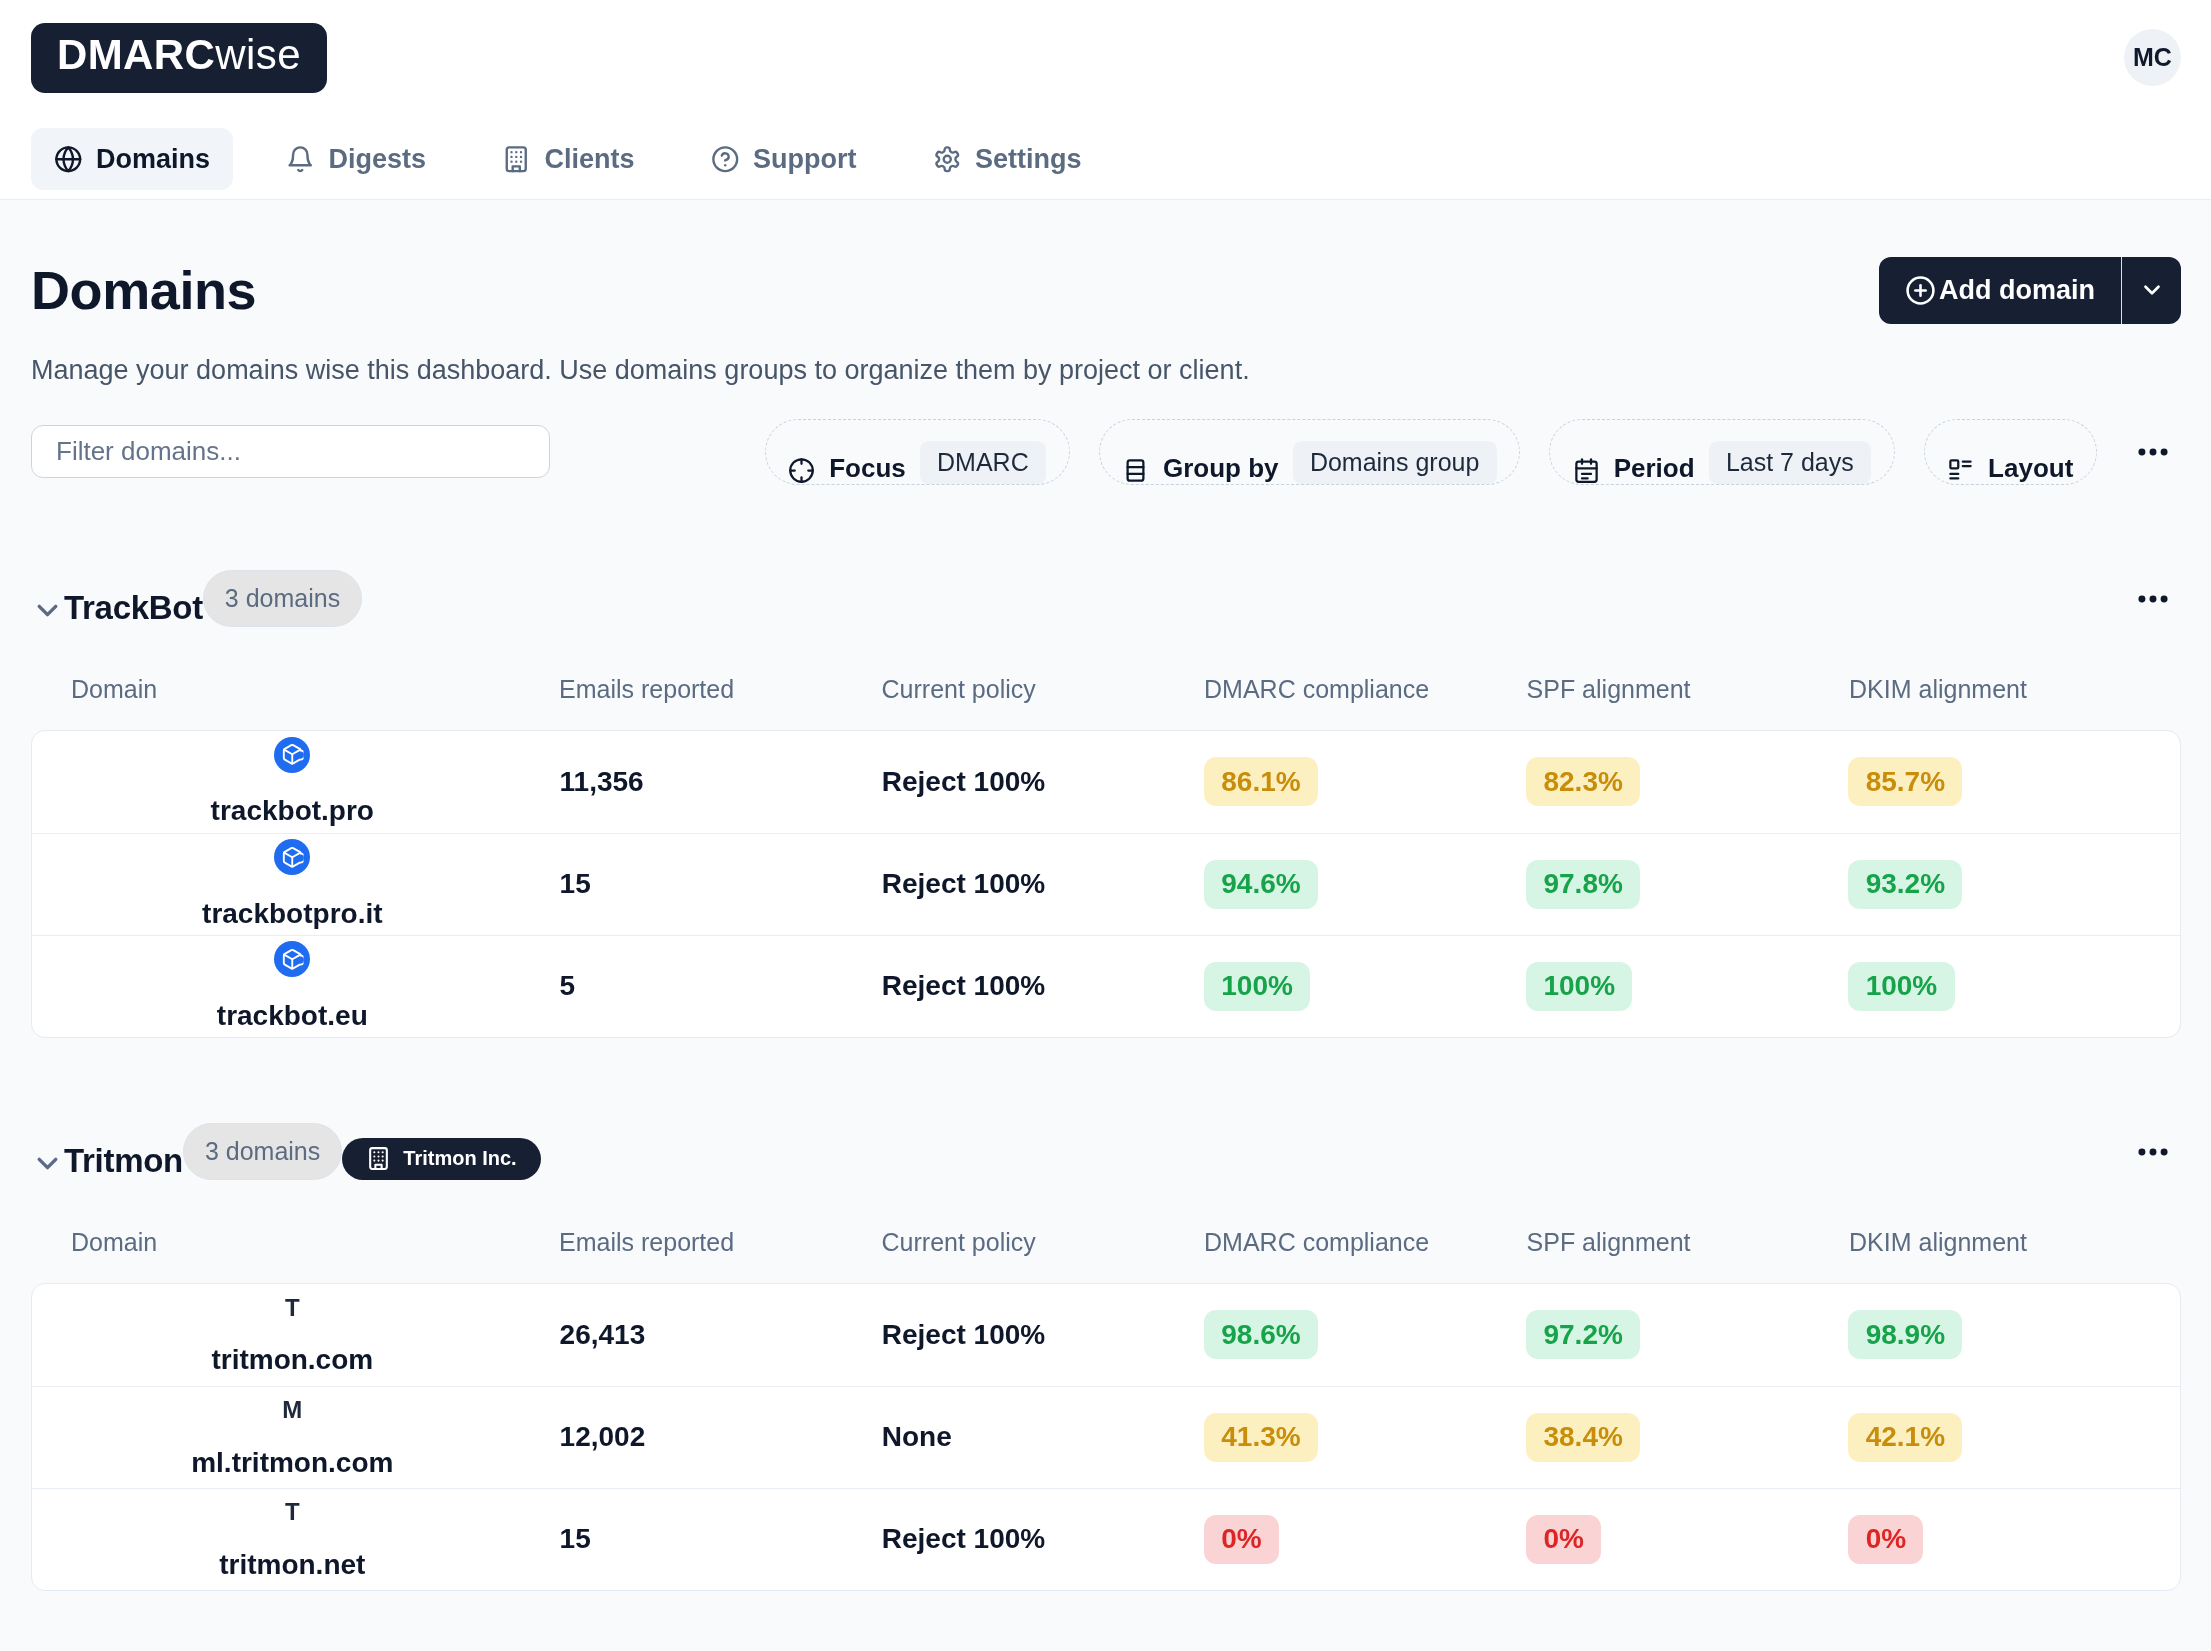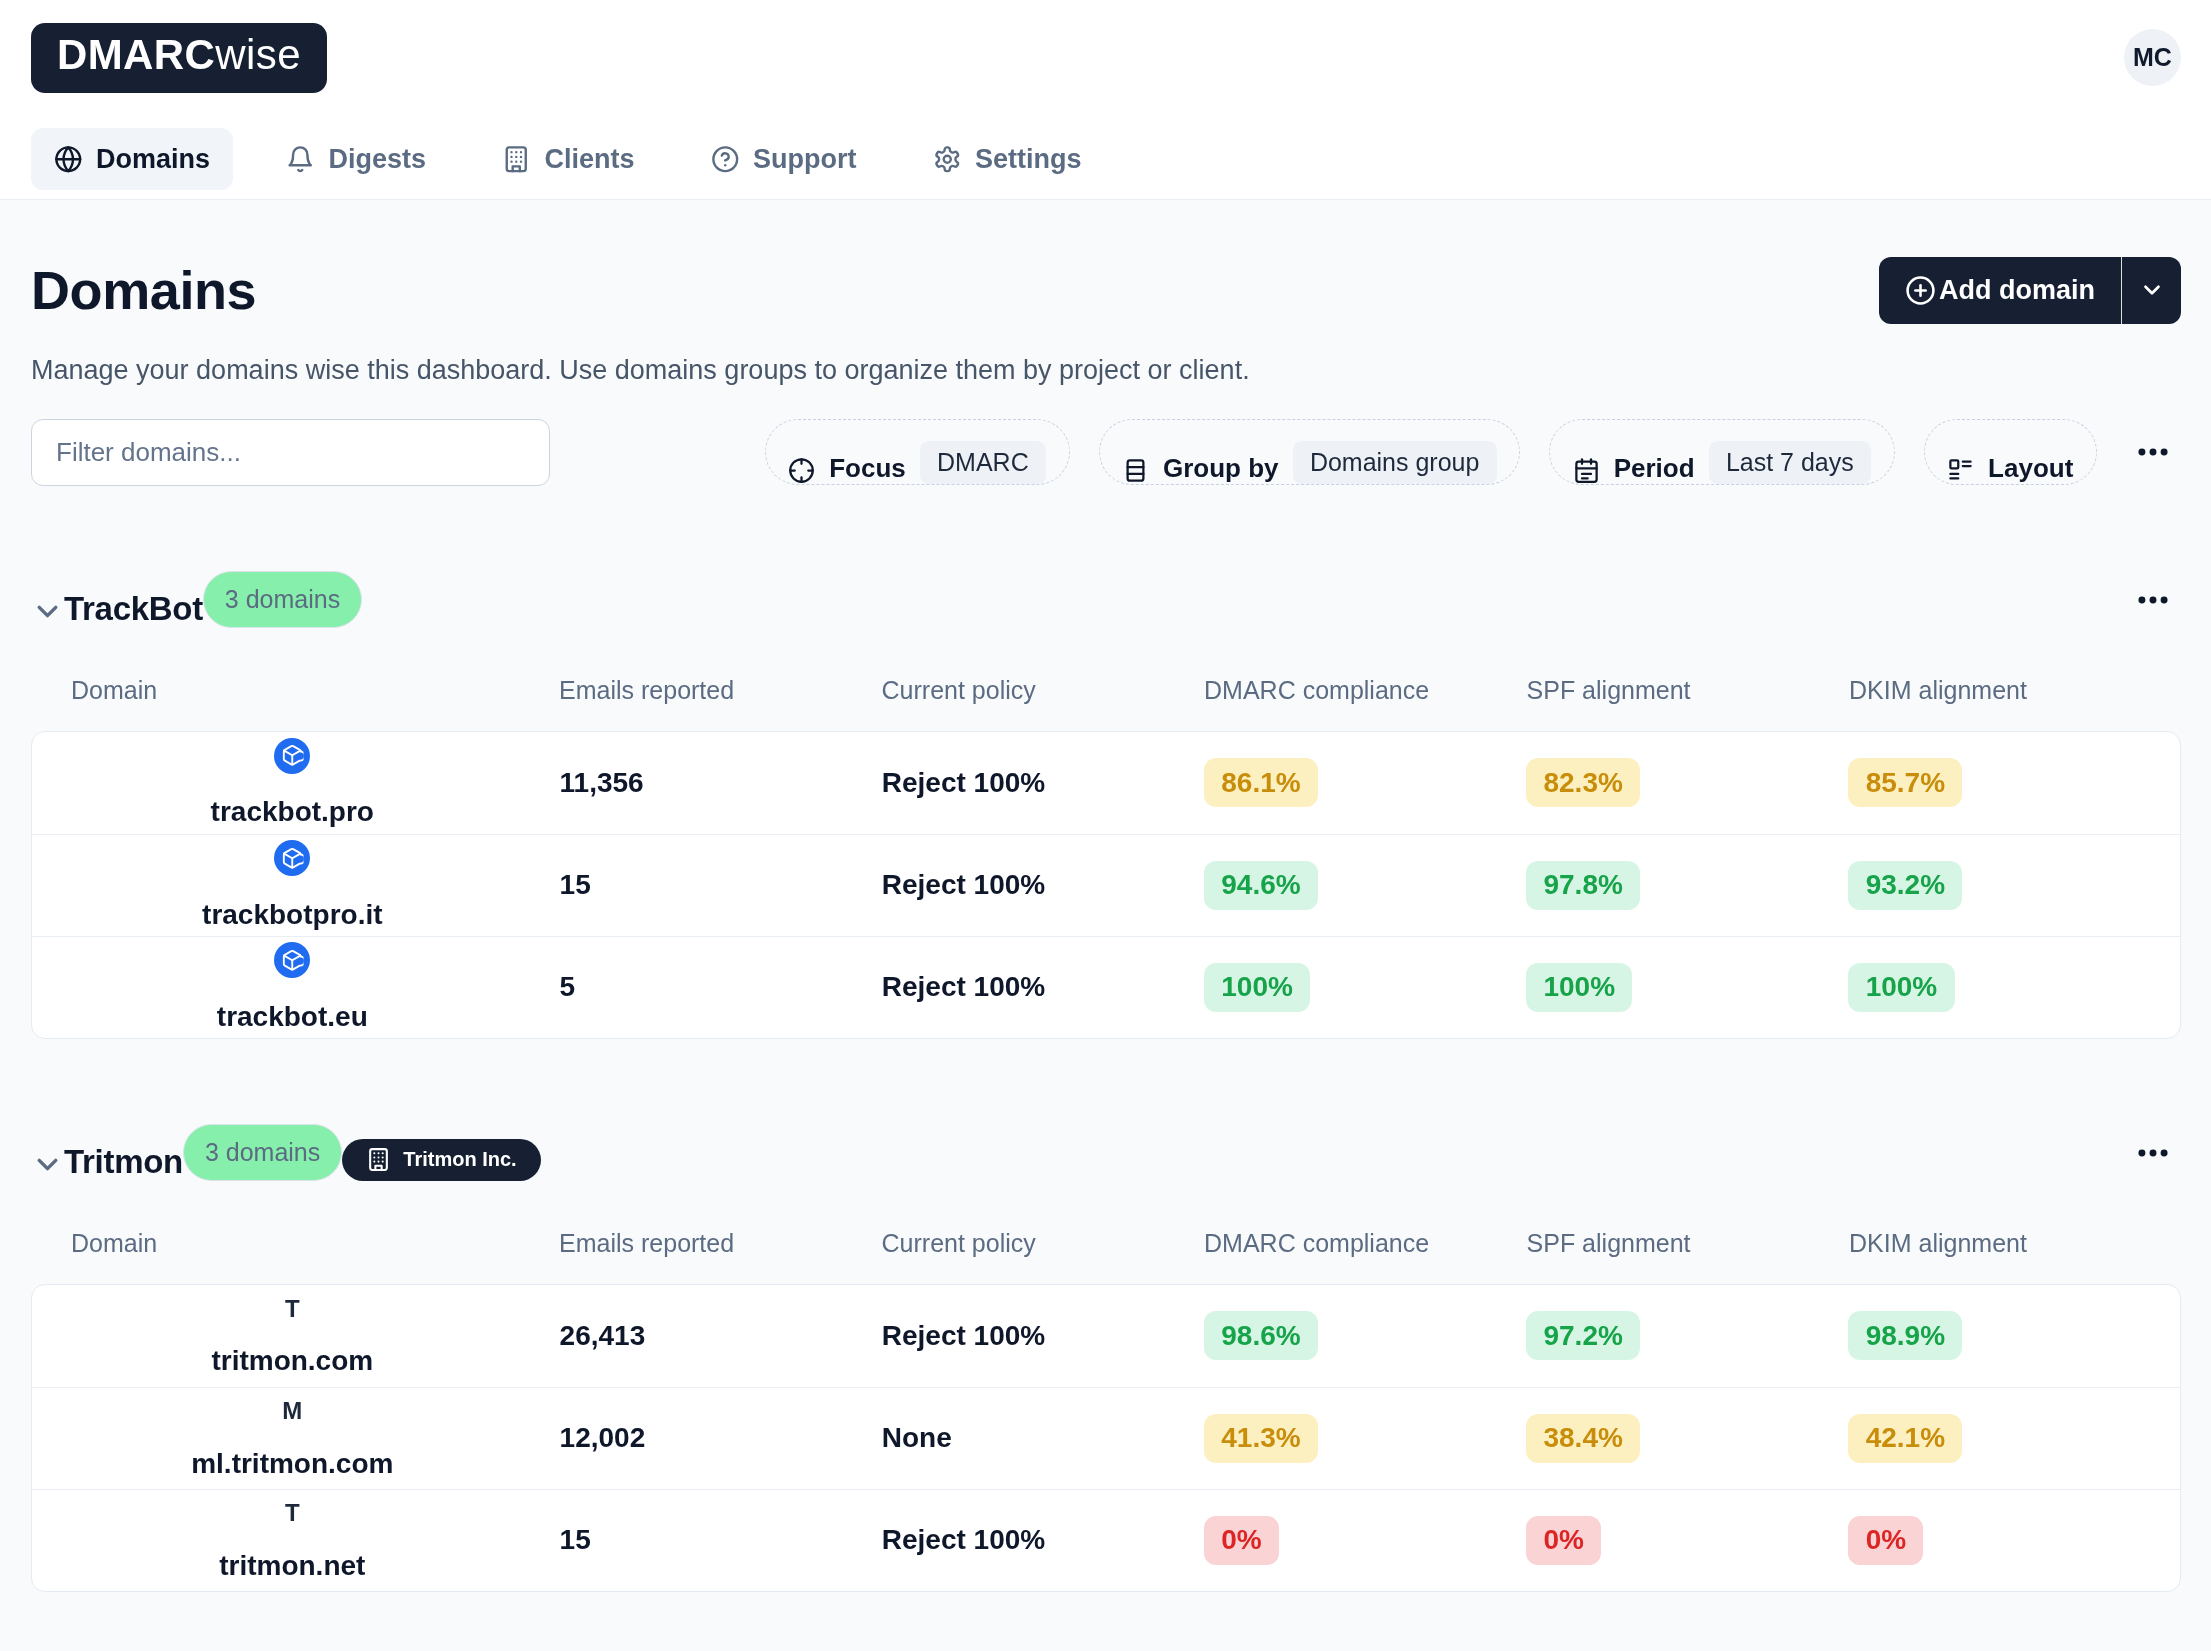--- a/index.html
+++ b/index.html
@@ -37,41 +37,41 @@
     padding:0 26px; border-radius:12px 0 0 12px; font-size:27px; font-weight:700; border-right:1.7px solid rgba(255,255,255,.85); }
   .split-main svg { width:31px; height:31px; stroke:#fff; }
   .split-caret { background:#162032; width:59px; height:67px; display:flex; align-items:center; justify-content:center;
     border-radius:0 12px 12px 0; }
   .split-caret svg { width:26px; height:26px; stroke:#fff; }
 
   .subtitle { margin-top:31px; font-size:27px; color:#475569; }
 
   
   .toolbar { margin-top:33px; display:flex; align-items:center; }
-  .filter-input { width:519px; height:67px; background:#fff; border:1.7px solid #cbd5e1; border-radius:12px;
+  .filter-input { width:519px; height:53px; background:#fff; border:1.7px solid #cbd5e1; border-radius:12px;
     padding:0 24px; font-size:26px; color:#0f172a; font-family:"Liberation Sans",sans-serif; outline:none; }
   .filter-input::placeholder { color:#64748b; }
   .toolbar-right { margin-left:auto; display:flex; align-items:center; gap:29px; }
   .control { display:flex; align-items:flex-end; gap:14px; height:66px; padding:0 22.5px;
     border:1.7px dashed #c6d2e0; border-radius:864px; cursor:pointer; background:transparent; }
   .control .cicon { width:27px; height:27px; }
   .control .cicon svg { width:27px; height:27px; stroke:#0f172a; }
   .control .clabel { font-size:26px; font-weight:700; color:#0f172a; }
   .control .chip { background:#eef2f7; border-radius:8.6px; padding:7px 17.3px; font-size:25px; color:#1e293b; font-weight:500; }
   .more-btn { cursor:pointer; color:#0f172a; padding:8.6px; }
   .more-btn svg { width:38px; height:38px; fill:currentColor; }
 
   
   .group { margin-top:85px; }
   .group-head { display:flex; align-items:flex-end; }
   .chev { width:33px; height:33px; cursor:pointer; color:#5b6b82; }
   .chev svg { width:33px; height:33px; stroke:currentColor; }
   .group-title { font-size:33px; font-weight:800; letter-spacing:-0.3px; }
   .count-pill { border:1.7px solid #dbe3ec; border-radius:864px; padding:13px 21px; color:#5b6b82;
-    font-size:25px; background:#86efac; }
+    font-size:25px; background:#e5e5e5; }
   .org-pill { background:#162032; color:#fff; border-radius:864px; padding:8.6px 24px; font-size:20px;
     font-weight:600; display:flex; align-items:center; gap:12px; }
   .org-pill svg { width:25px; height:25px; stroke:#fff; }
   .group-head .more-btn { margin-left:auto; }
 
   .grid { display:grid; grid-template-columns:22.7% 15% 15% 15% 15% 17.3%; align-items:center; }
   .cols { margin-top:48px; }
   .cols .col-h { font-size:25px; color:#5b6b82; padding-left:40px; font-weight:500; }
 
   .card { margin-top:26px; background:#fff; border:1.7px solid #e4ebf3; border-radius:14px; overflow:hidden; }

